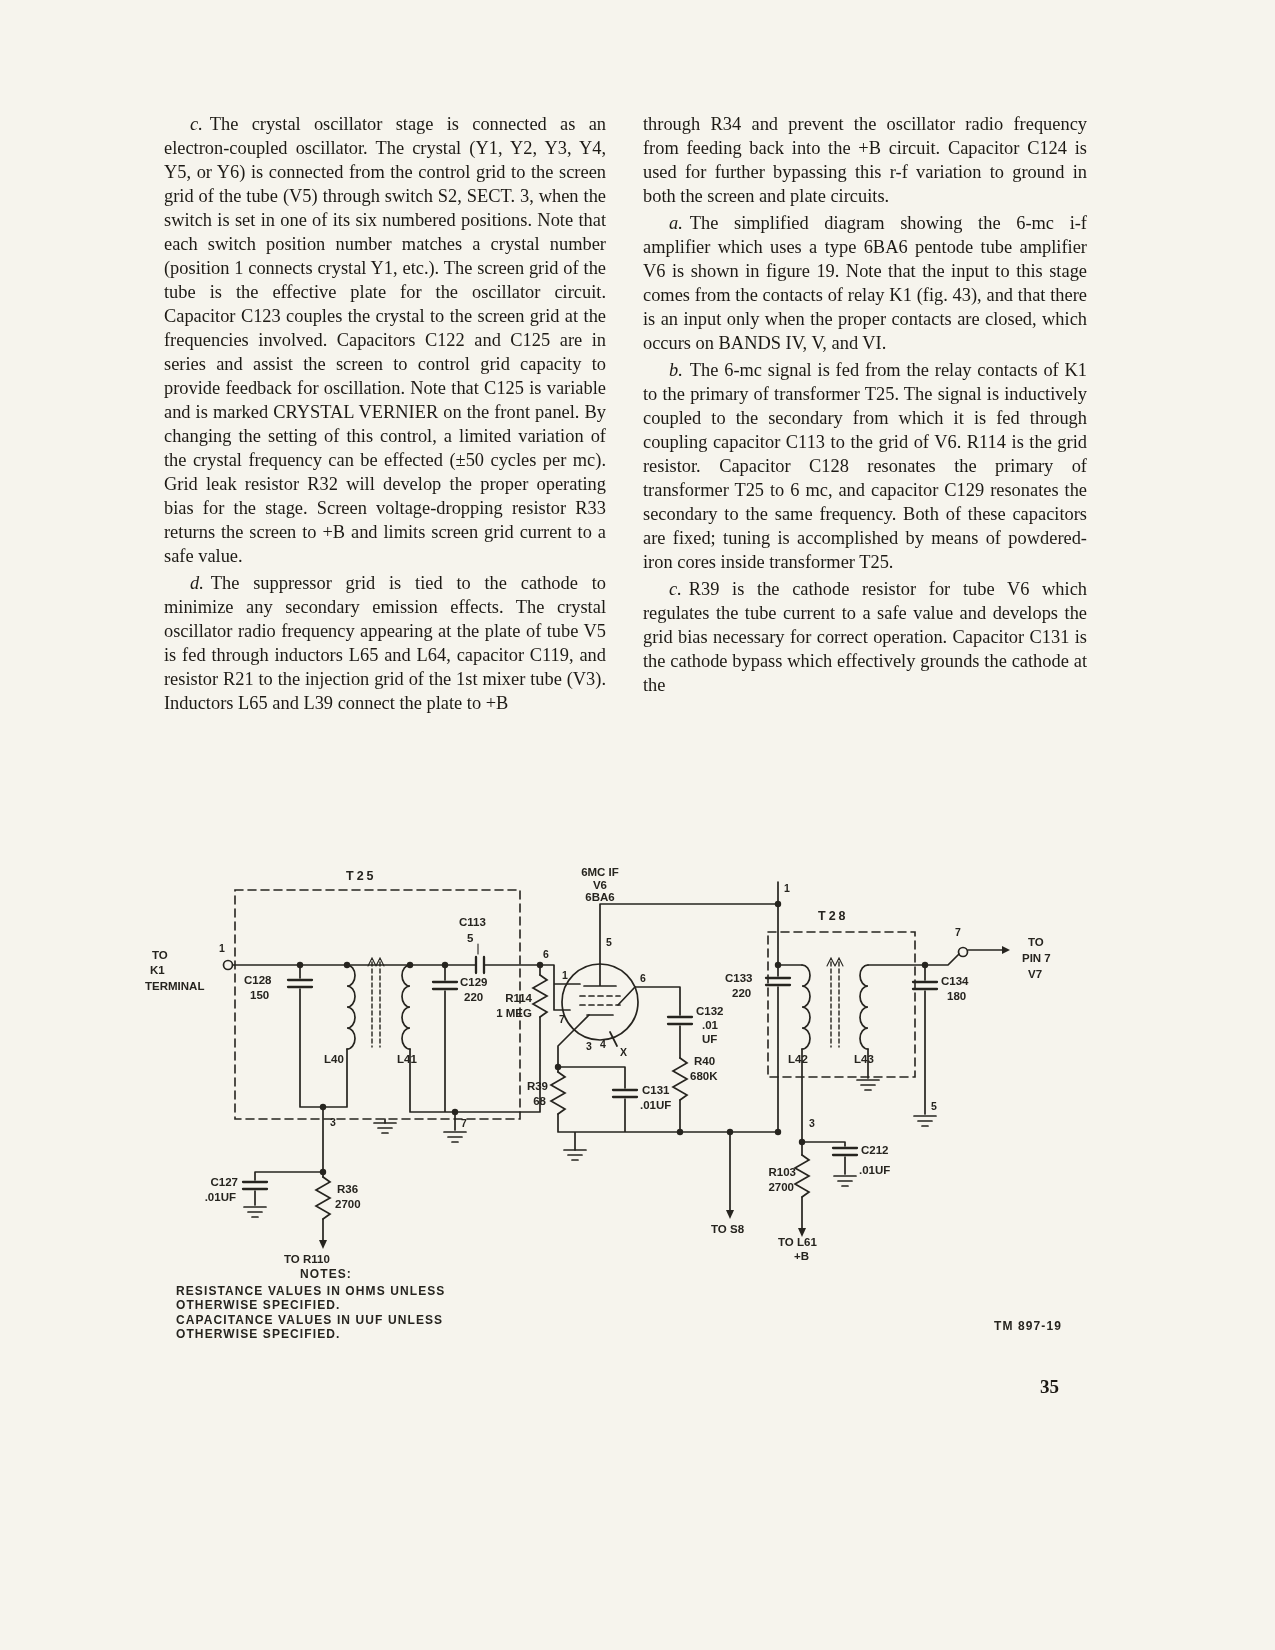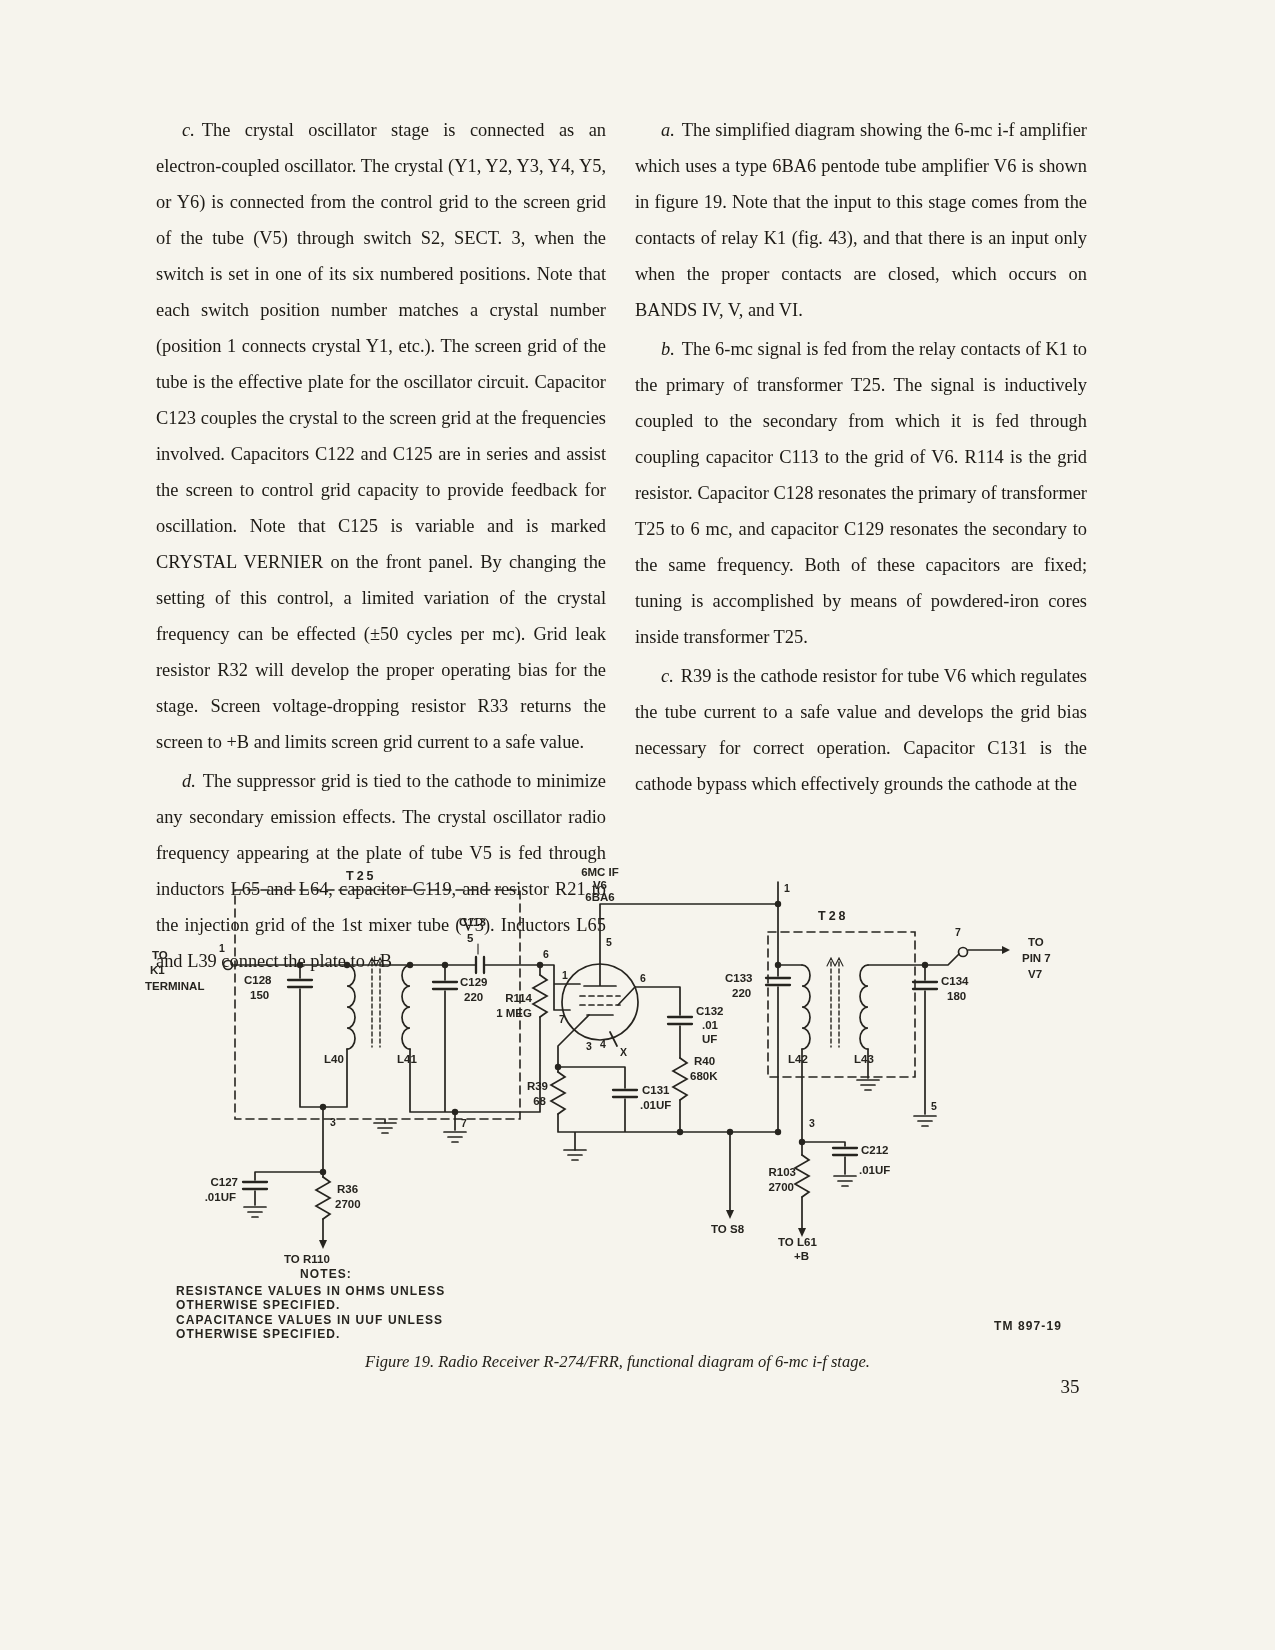--- a/index.html
+++ b/index.html
@@ -5,36 +5,36 @@
   html,body{margin:0;padding:0;background:#d8d5cc;}
   .sheet{
     position:relative;width:1275px;height:1650px;margin:0 auto;
     background:#f6f4ed;overflow:hidden;
     font-family:"Liberation Serif",serif;color:#1d1a15;
   }
   .col{position:absolute;top:112px;}
   .col-left{left:148px;width:458px;}
   .col-right{left:627px;width:460px;}
   .para{
-    font-size:18.4px;line-height:36px;text-align:justify;
-    text-indent:26px;margin:0 0 3px 8px;
+    font-size:18.4px;line-height:24px;text-align:justify;
+    text-indent:26px;margin:0 0 3px 16px;
   }
   .para.noindent{text-indent:0;}
   .plabel{font-style:italic;margin-right:7px;}
   .section-heading{
     font-family:"Liberation Sans",sans-serif;font-weight:700;
     font-size:20.5px;margin:17px 0 11px 0;text-indent:0;color:#191713;
   }
   .figure-caption{
     position:absolute;left:100px;top:1352px;width:1035px;text-align:center;
     font-style:italic;font-size:16.5px;color:#232019;
   }
   .page-number{
-    position:absolute;left:1040px;top:1376px;width:60px;text-align:center;
-    font-weight:400;font-size:19px;color:#1d1a15;
+    position:absolute;left:1040px;top:1376px;width:60px;text-align:left;
+    font-weight:700;font-size:19px;color:#1d1a15;
   }
   svg.schematic{position:absolute;left:110px;top:862px;}
   svg text{
     font-family:"Liberation Sans",sans-serif;font-weight:700;
     font-size:11.5px;fill:#26241f;
   }
   svg text.pin{font-size:10.5px;}
   svg text.tlabel{font-size:12.5px;letter-spacing:3px;}
   svg text.note{font-size:12px;letter-spacing:1.1px;}
   .w{stroke:#26241f;stroke-width:1.7;fill:none;stroke-linecap:round;}
@@ -51,20 +51,21 @@
 <body>
 
 <div class="sheet">
 
   <div class="col col-left">
     <p class="para"><span class="plabel">c.</span><span>The crystal oscillator stage is connected as an electron-coupled oscillator. The crystal (Y1, Y2, Y3, Y4, Y5, or Y6) is connected from the control grid to the screen grid of the tube (V5) through switch S2, SECT. 3, when the switch is set in one of its six numbered positions. Note that each switch position number matches a crystal number (position 1 connects crystal Y1, etc.). The screen grid of the tube is the effective plate for the oscillator circuit. Capacitor C123 couples the crystal to the screen grid at the frequencies involved. Capacitors C122 and C125 are in series and assist the screen to control grid capacity to provide feedback for oscillation. Note that C125 is variable and is marked CRYSTAL VERNIER on the front panel. By changing the setting of this control, a limited variation of the crystal frequency can be effected (±50 cycles per mc). Grid leak resistor R32 will develop the proper operating bias for the stage. Screen voltage-dropping resistor R33 returns the screen to +B and limits screen grid current to a safe value.</span></p>
     <p class="para"><span class="plabel">d.</span><span>The suppressor grid is tied to the cathode to minimize any secondary emission effects. The crystal oscillator radio frequency appearing at the plate of tube V5 is fed through inductors L65 and L64, capacitor C119, and resistor R21 to the injection grid of the 1st mixer tube (V3). Inductors L65 and L39 connect the plate to +B</span></p>
   </div>
 
   <div class="col col-right">
+    <p class="para noindent"><span>through R34 and prevent the oscillator radio frequency from feeding back into the +B circuit. Capacitor C124 is used for further bypassing this r-f variation to ground in both the screen and plate circuits.</span></p>
     <p class="para"><span class="plabel">a.</span><span>The simplified diagram showing the 6-mc i-f amplifier which uses a type 6BA6 pentode tube amplifier V6 is shown in figure 19. Note that the input to this stage comes from the contacts of relay K1 (fig. 43), and that there is an input only when the proper contacts are closed, which occurs on BANDS IV, V, and VI.</span></p>
     <p class="para"><span class="plabel">b.</span><span>The 6-mc signal is fed from the relay contacts of K1 to the primary of transformer T25. The signal is inductively coupled to the secondary from which it is fed through coupling capacitor C113 to the grid of V6. R114 is the grid resistor. Capacitor C128 resonates the primary of transformer T25 to 6 mc, and capacitor C129 resonates the secondary to the same frequency. Both of these capacitors are fixed; tuning is accomplished by means of powdered-iron cores inside transformer T25.</span></p>
     <p class="para"><span class="plabel">c.</span><span>R39 is the cathode resistor for tube V6 which regulates the tube current to a safe value and develops the grid bias necessary for correct operation. Capacitor C131 is the cathode bypass which effectively grounds the cathode at the</span></p>
   </div>
 
   <svg class="schematic" width="1060" height="500" viewBox="0 0 1060 500">
 
     <rect class="w boxdash" x="125" y="28" width="285" height="229"></rect>
     <rect class="w boxdash" x="658" y="70" width="147" height="145"></rect>
 
@@ -242,16 +243,15 @@
     <text x="684" y="398">+B</text>
 
     <text class="note" x="190" y="416">NOTES:</text>
     <text class="note" x="66" y="433">RESISTANCE VALUES IN OHMS UNLESS</text>
     <text class="note" x="66" y="447">OTHERWISE SPECIFIED.</text>
     <text class="note" x="66" y="462">CAPACITANCE VALUES IN UUF UNLESS</text>
     <text class="note" x="66" y="476">OTHERWISE SPECIFIED.</text>
     <text class="note" x="884" y="468">TM 897-19</text>
   </svg>
 
-  <div class="figure-caption">Figure 19. Radio Receiver R-274/FRR, functional diagram of 6-mc i-f stage.</div>
   <div class="page-number">35</div>
 
 </div>
 
 </body></html>

